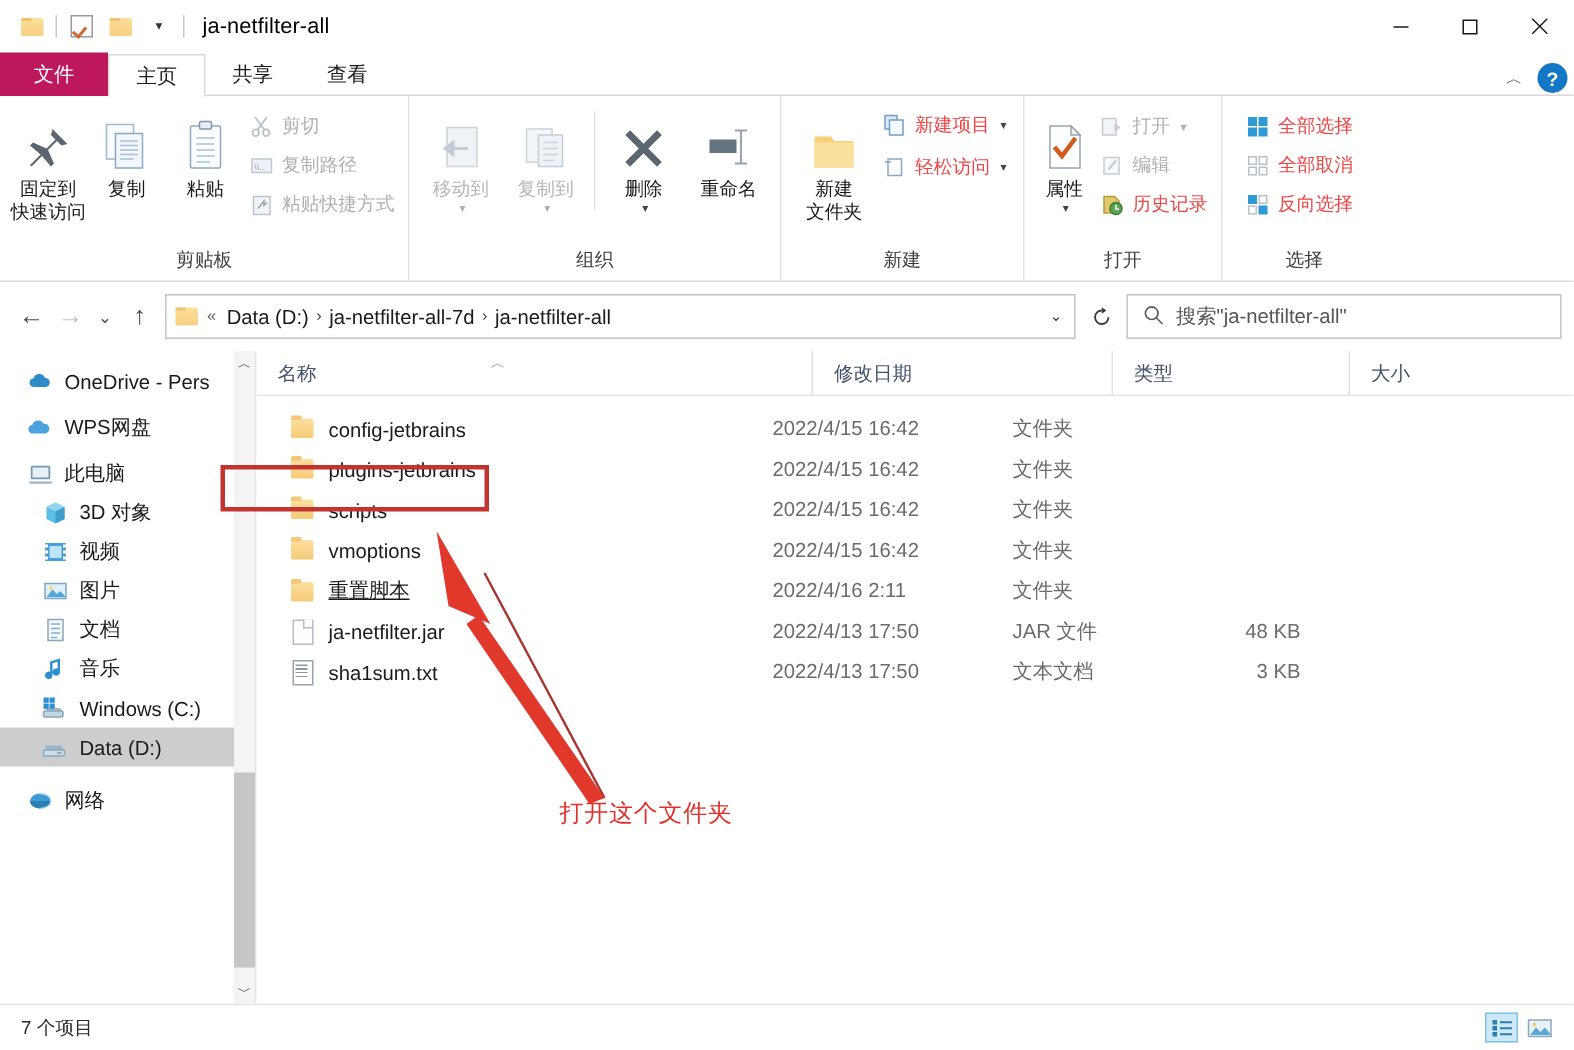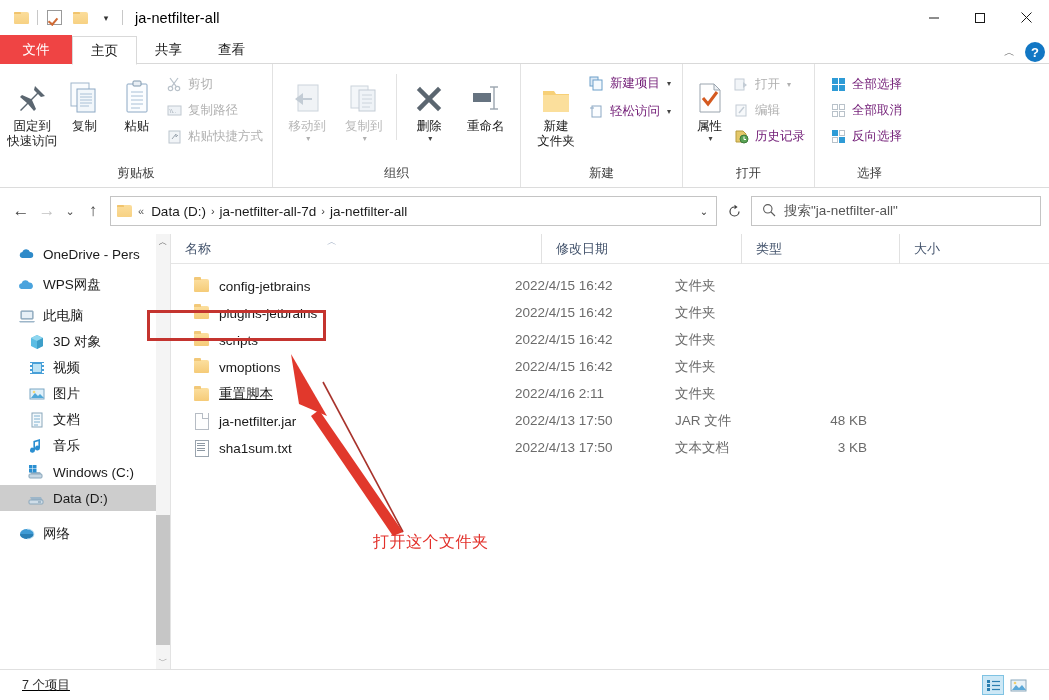--- a/index.html
+++ b/index.html
@@ -37,21 +37,21 @@
           font-size:12px; color:#1a1a1a; }
   .wbtn.min svg, .wbtn.max svg, .wbtn.cls svg { display:block; }
 
   
   .tabstrip { height:29px; flex:0 0 29px; display:flex; align-items:flex-end;
               position:relative; background:#fff; }
   .tabstrip::after { content:""; position:absolute; left:0; right:0; bottom:0; height:1px;
               background:#d9d9d9; }
   .tab { height:29px; display:flex; align-items:center; justify-content:center;
          font-size:13.5px; color:#1a1a1a; padding:0 18px; position:relative; z-index:2; }
-  .tab.file { background:#ef4444; color:#fff; width:72px; padding:0; height:29px; }
+  .tab.file { background:#be185d; color:#fff; width:72px; padding:0; height:29px; }
   .tab.active { background:#fff; border:1px solid #d9d9d9; border-bottom:1px solid #fff;
          margin-bottom:-1px; }
   .tab-right { position:absolute; right:4px; bottom:2px; display:flex; align-items:center; gap:10px; }
   .chev-up { color:#5a5a5a; font-size:11px; }
   .help-btn { width:20px; height:20px; border-radius:50%; background:#1277c4; color:#fff;
       font-size:13px; font-weight:bold; display:flex; align-items:center; justify-content:center; }
 
   
   .ribbon { flex:0 0 124px; height:124px; display:flex; background:#fff;
             border-bottom:1px solid #dcdcdc; position:relative; }
@@ -61,21 +61,21 @@
   .rgroup-label { height:22px; display:flex; align-items:flex-start; justify-content:center;
       font-size:12.5px; color:#3d3d3d; }
   .bigbtn { width:62px; display:flex; flex-direction:column; align-items:center;
       padding-top:4px; }
   .bigbtn .bico { height:42px; display:flex; align-items:flex-end; justify-content:center; }
   .bigbtn .blab { margin-top:3px; font-size:12.5px; line-height:15px; text-align:center;
       color:#1a1a1a; }
   .bigbtn .blab.dim { color:#b6b6b6; }
   .smallcol { display:flex; flex-direction:column; padding-top:3px; gap:3px; }
   .smallbtn { display:flex; align-items:center; gap:5px; height:23px; padding:0 3px; }
-  .smallbtn .slab { font-size:12.5px; color:#701a75; white-space:nowrap; }
+  .smallbtn .slab { font-size:12.5px; color:#ef4444; white-space:nowrap; }
   .smallbtn .slab.dim { color:#b0b0b0; }
   .caret-dn { font-size:8px; color:#444; margin-left:2px; }
   .caret-dn.dim { color:#b0b0b0; }
   .mini { width:17px; height:17px; display:flex; align-items:center; justify-content:center; }
 
   
   .addrbar { flex:0 0 46px; height:46px; display:flex; align-items:center;
       background:#fff; padding:0 8px; }
   .navbtn { width:26px; height:26px; display:flex; align-items:center; justify-content:center;
       font-size:17px; color:#4a4a4a; }
@@ -154,21 +154,21 @@
   .name-underline { text-decoration:underline; text-decoration-color:#1a1a1a; }
 
   
   .redbox { position:absolute; border:3px solid #c4342f; pointer-events:none; }
   .annot-text { position:absolute; color:#e2302a; font-size:16px;
       font-family:"Liberation Sans","DejaVu Sans",sans-serif; letter-spacing:0.5px; }
   .annot-svg { position:absolute; left:0; top:0; pointer-events:none; }
 
   
   .statusbar { flex:0 0 31px; height:31px; display:flex; align-items:center;
-      border-top:1px solid #e0e0e0; background:#fff; padding:0 12px;text-decoration:underline; }
+      border-top:1px solid #e0e0e0; background:#fff; padding:0 4px; }
   .status-text { font-size:12.5px; color:#2b2b2b; padding-left:10px; }
   .vbtns { margin-left:auto; display:flex; align-items:center; gap:3px; padding-right:8px; }
   .vbtn { width:22px; height:20px; display:flex; align-items:center; justify-content:center;
       border:1px solid transparent; }
   .vbtn.on { background:#cde8f6; border:1px solid #7fc3e3; }
 </style>
 </head>
 <body>
 
 <div class="win">

